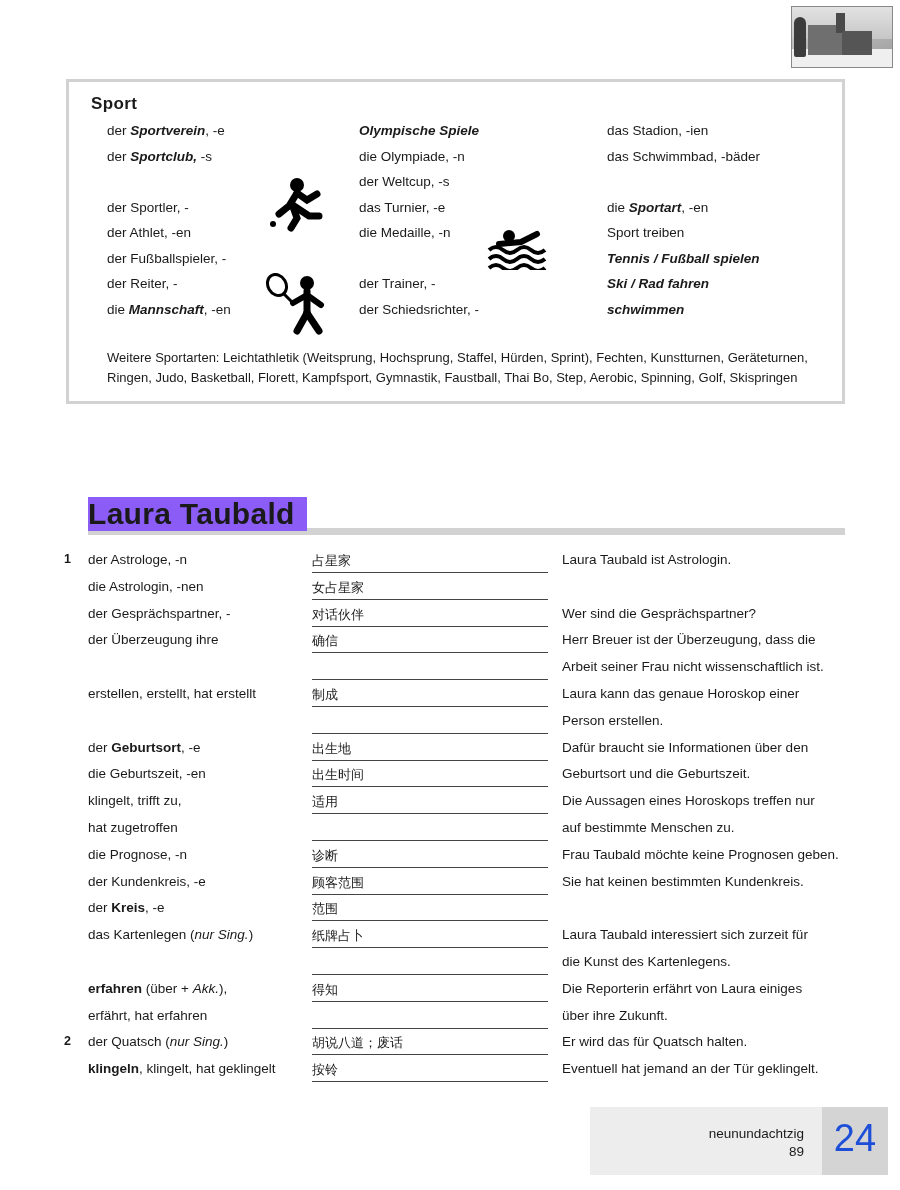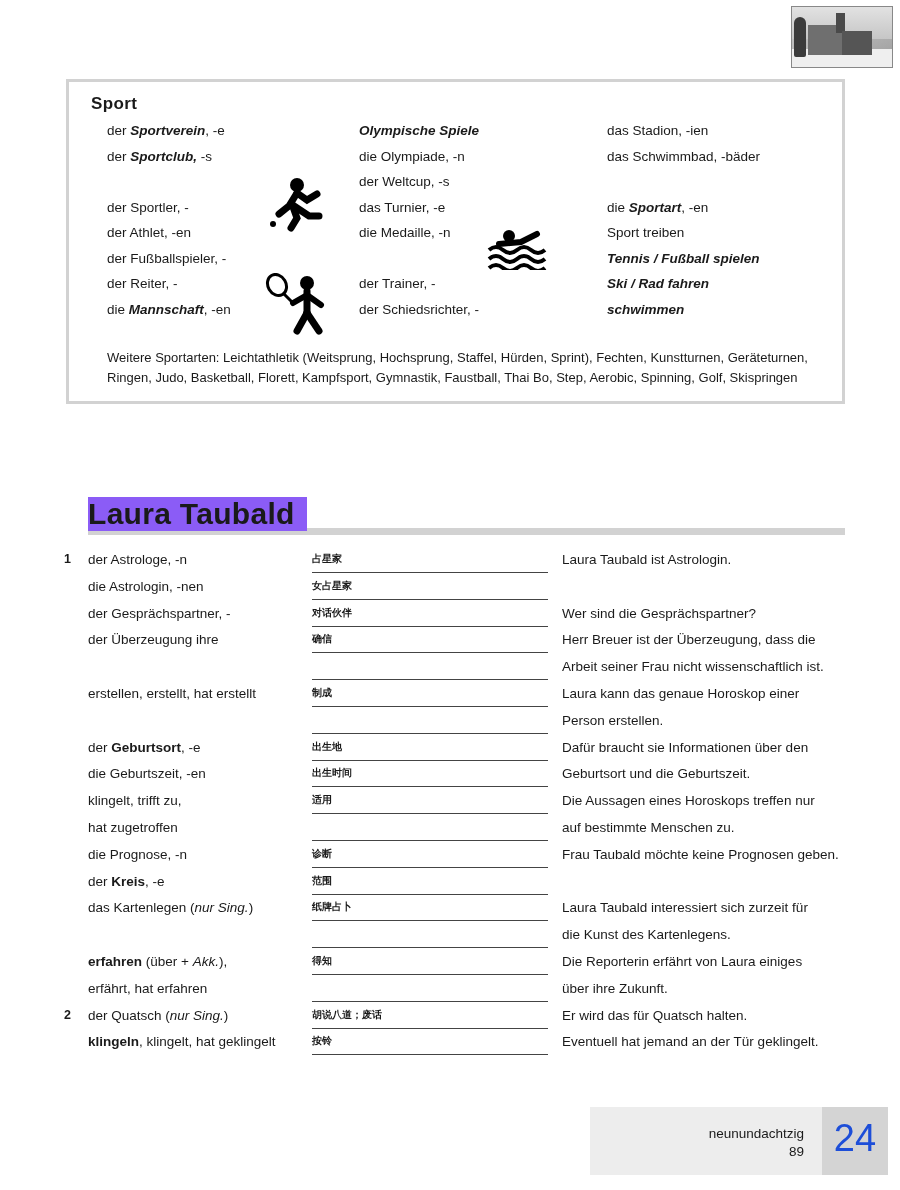--- a/index.html
+++ b/index.html
@@ -152,26 +152,25 @@
     font-size: 13.5px;
     white-space: nowrap;
   }
   .de b { font-weight: bold; }
   .de i { font-style: italic; }
   .zh {
     position: absolute;
     left: 312px;
     top: 0;
     width: 236px;
-    font-size: 10px;
+    font-size: 13px;
     border-bottom: 1px solid #444;
     height: 21px;
     box-sizing: border-box;
     font-family: "DejaVu Sans", sans-serif;
-    font-weight: bold;
   }
   .sent {
     position: absolute;
     left: 562px;
     top: 0;
     font-size: 13.5px;
     white-space: nowrap;
   }
 
   
@@ -369,20 +368,26 @@
     <div class="sent">auf bestimmte Menschen zu.</div>
   </div>
   <div class="row">
     <div class="num"></div>
     <div class="de">die Prognose, -n</div>
     <div class="zh">诊断</div>
     <div class="sent">Frau Taubald möchte keine Prognosen geben.</div>
   </div>
   <div class="row">
     <div class="num"></div>
+    <div class="de">der Kundenkreis, -e</div>
+    <div class="zh">顾客范围</div>
+    <div class="sent">Sie hat keinen bestimmten Kundenkreis.</div>
+  </div>
+  <div class="row">
+    <div class="num"></div>
     <div class="de">der <b>Kreis</b>, -e</div>
     <div class="zh">范围</div>
     <div class="sent"></div>
   </div>
   <div class="row">
     <div class="num"></div>
     <div class="de">das Kartenlegen (<i>nur Sing.</i>)</div>
     <div class="zh">纸牌占卜</div>
     <div class="sent">Laura Taubald interessiert sich zurzeit für</div>
   </div>

